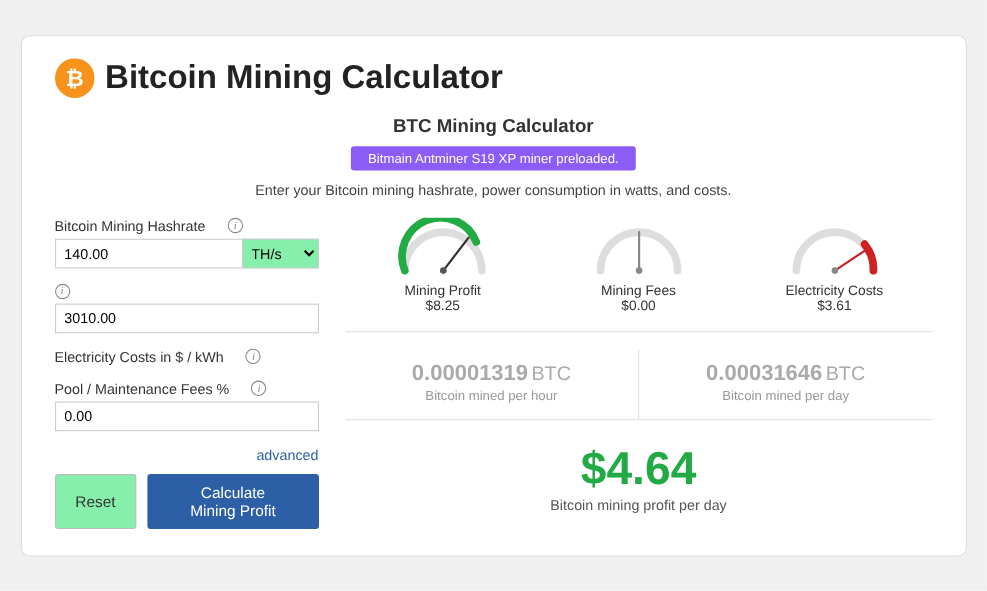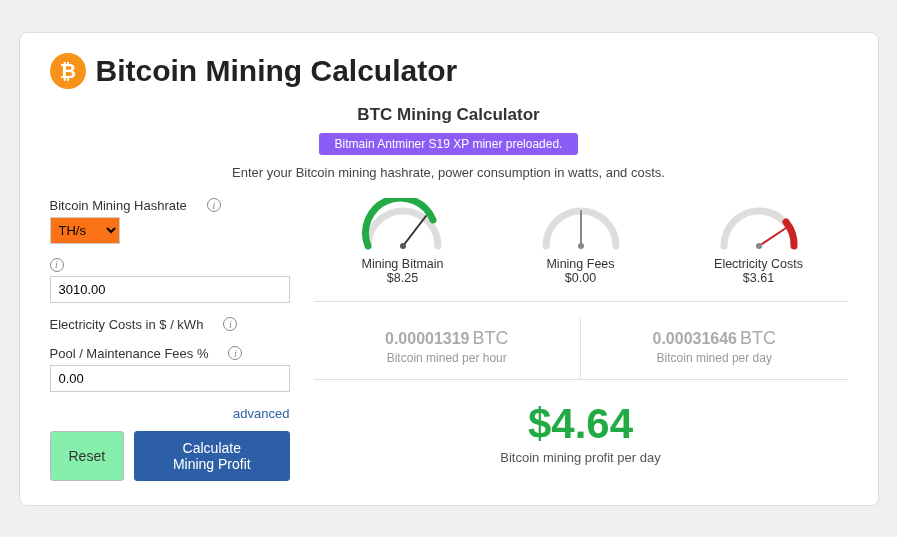--- a/index.html
+++ b/index.html
@@ -107,21 +107,21 @@
     .field-input-with-select {
       border: 1px solid #ccc;
       padding: 5px 8px;
       font-size: 13px;
       width: calc(100% - 70px);
       border-right: none;
       outline: none;
     }
     .unit-select {
       border: 1px solid #ccc;
-      background: #f97316;
+      background: #86efac;
       font-size: 13px;
       padding: 4px 4px;
       width: 70px;
       outline: none;
     }
     .advanced-link {
       text-align: right;
       margin-top: 6px;
       font-size: 13px;
     }
@@ -189,21 +189,21 @@
     }
     .btc-cell {
       flex: 1;
       padding: 10px 10px 14px;
       text-align: center;
     }
     .btc-cell:first-child {
       border-right: 1px solid #e0e0e0;
     }
     .btc-amount {
-      font-size: 16px;
+      font-size: 20px;
       color: #aaa;
       font-weight: bold;
     }
     .btc-unit {
       font-size: 18px;
       color: #aaa;
       font-weight: normal;
       margin-left: 3px;
     }
     .btc-desc {
@@ -249,20 +249,21 @@
   <div class="main-layout">
 
     <div class="left-panel">
 
       <div class="field-group">
         <div class="field-label">
           <span>Bitcoin Mining Hashrate</span>
           <span class="info-icon">i</span>
         </div>
         <div class="input-row">
+          <input class="field-input-with-select" type="text" value="140.00" style="">
           <select class="unit-select">
             <option>TH/s</option>
             <option>GH/s</option>
             <option>MH/s</option>
           </select>
         </div>
       </div>
 
       <div class="field-group">
         <div class="field-label">
@@ -303,21 +304,21 @@
         <div class="gauge-item">
           <svg class="gauge-svg" viewBox="0 0 90 55">
 
             <path d="M10,48 A35,35 0 0,1 80,48" fill="none" stroke="#ddd" stroke-width="7" stroke-linecap="round"></path>
 
             <path d="M10,48 A35,35 0 0,1 75,22" fill="none" stroke="#22aa44" stroke-width="7" stroke-linecap="round"></path>
 
             <line x1="45" y1="48" x2="68" y2="18" stroke="#333" stroke-width="2" stroke-linecap="round"></line>
             <circle cx="45" cy="48" r="3" fill="#555"></circle>
           </svg>
-          <div class="gauge-label">Mining Bitmain</div>
+          <div class="gauge-label">Mining Profit</div>
           <div class="gauge-value">$8.25</div>
         </div>
 
         <div class="gauge-item">
           <svg class="gauge-svg" viewBox="0 0 90 55">
             <path d="M10,48 A35,35 0 0,1 80,48" fill="none" stroke="#ddd" stroke-width="7" stroke-linecap="round"></path>
 
             <line x1="45" y1="48" x2="45" y2="13" stroke="#888" stroke-width="2" stroke-linecap="round"></line>
             <circle cx="45" cy="48" r="3" fill="#888"></circle>
           </svg>

